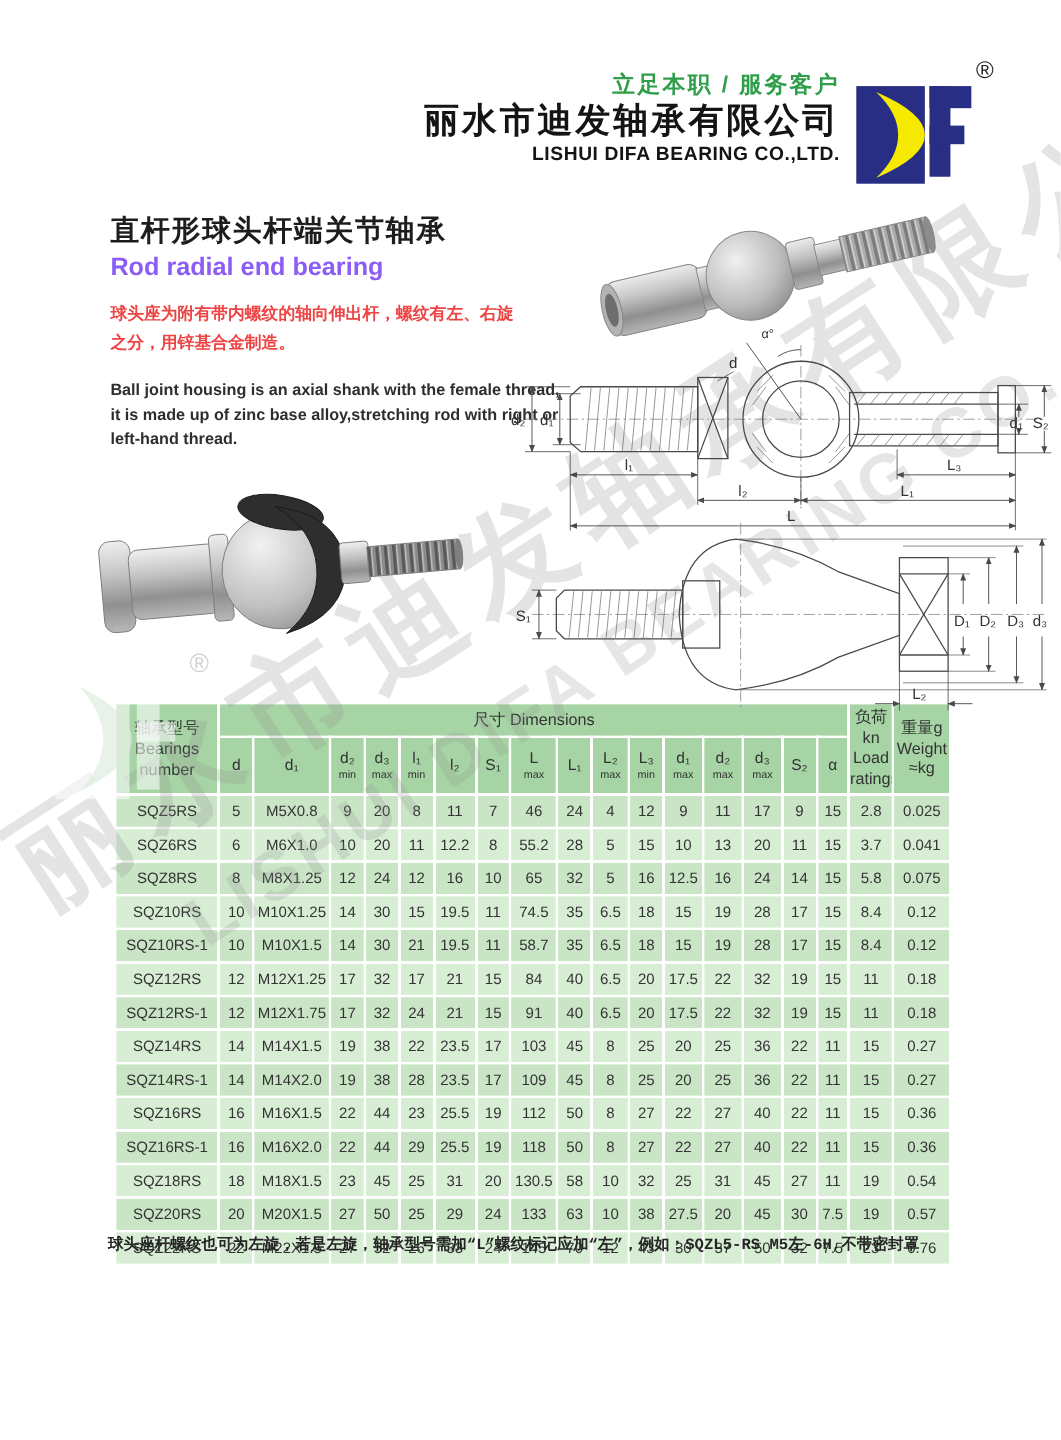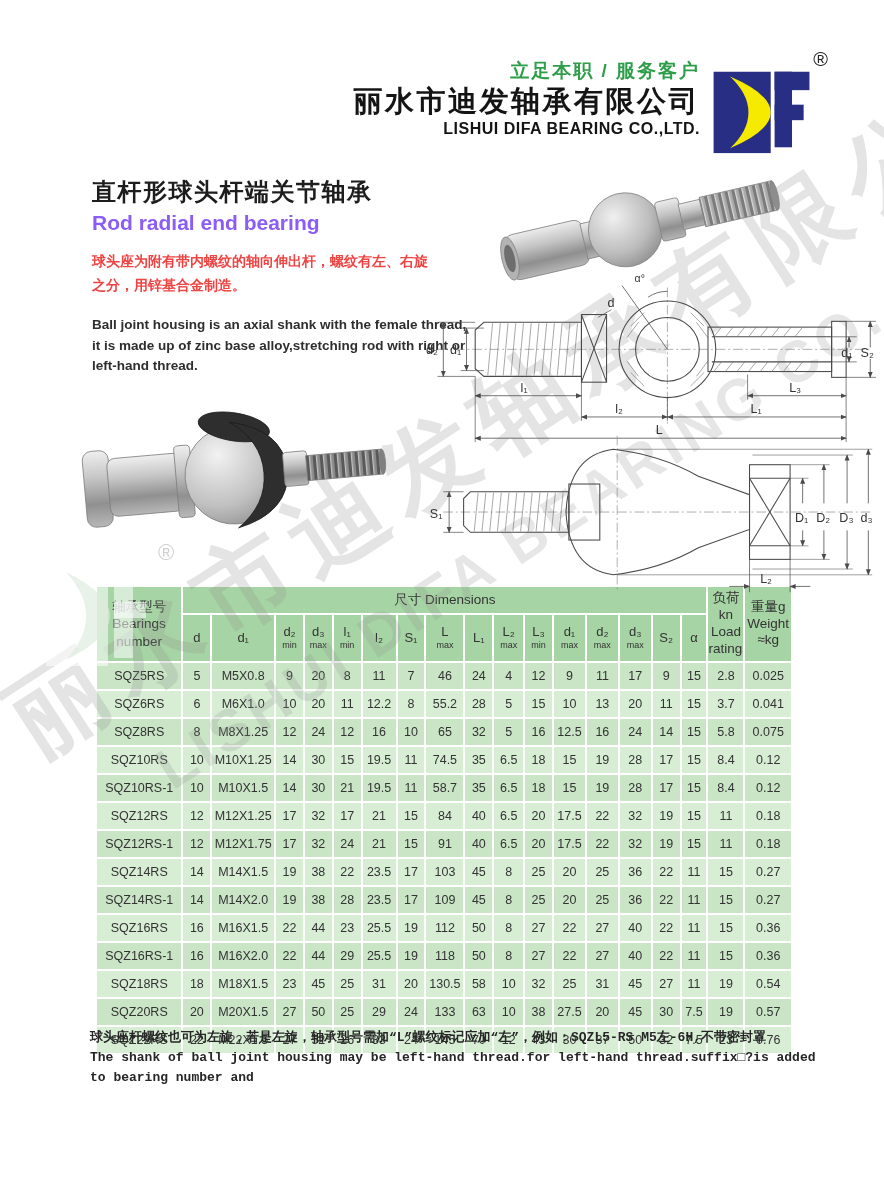--- a/index.html
+++ b/index.html
@@ -741,16 +741,15 @@
           <td>32</td>
           <td>7.5</td>
           <td>23</td>
           <td>0.76</td>
         </tr>
       </tbody>
   </table>
 
   <div class="notes">
     <div>球头座杆螺纹也可为左旋，若是左旋，轴承型号需加“L”螺纹标记应加“左”，例如：SQZL5-RS M5左-6H,不带密封罩</div>
-    <div>The shank of ball joint housing may be left-hand thread.for left-hand thread.suffix□?is added to bearing number and</div>
   </div>
 
 </div>
 
 </body></html>

